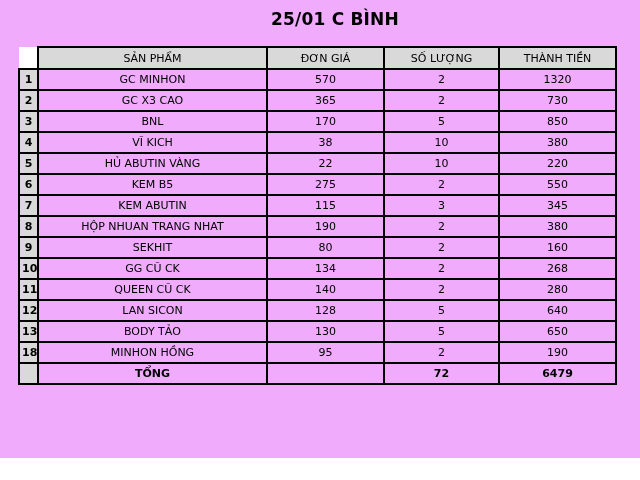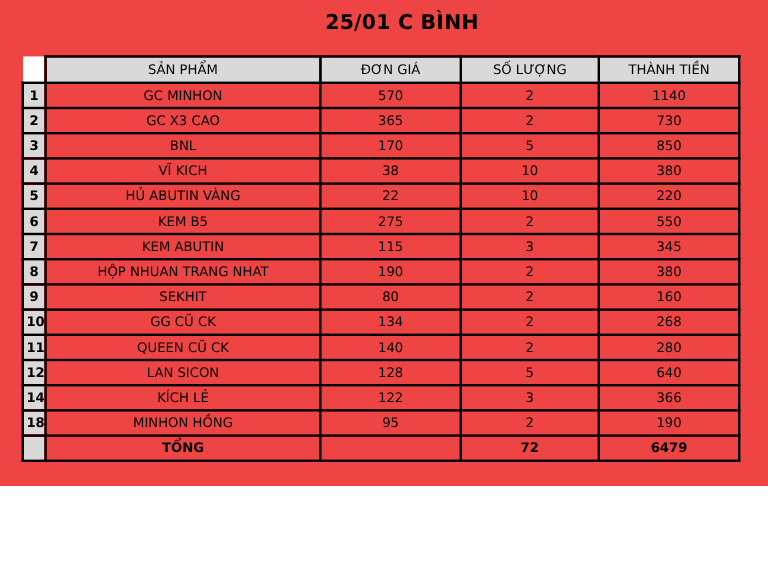--- a/index.html
+++ b/index.html
@@ -8,22 +8,22 @@
     background: #ffffff;
     width: 640px;
     height: 480px;
     font-family: "DejaVu Sans", "Liberation Sans", sans-serif;
     color: #000000;
     overflow: hidden;
   }
   .page {
     position: relative;
     width: 640px;
-    height: 405px;
-    background: #ef4444;
+    height: 458px;
+    background: #f0abfc;
   }
   .title {
     position: absolute;
     top: 9px;
     left: 30px;
     width: 610px;
     text-align: center;
     font-size: 17px;
     font-weight: bold;
     letter-spacing: 0.2px;
@@ -88,21 +88,21 @@
         <th>SỐ LƯỢNG</th>
         <th>THÀNH TIỀN</th>
       </tr>
     </thead>
     <tbody id="table-body">
         <tr>
           <td class="rowlabel">1</td>
           <td>GC MINHON</td>
           <td>570</td>
           <td>2</td>
-          <td>1140</td>
+          <td>1320</td>
         </tr>
         <tr>
           <td class="rowlabel">2</td>
           <td>GC X3 CAO</td>
           <td>365</td>
           <td>2</td>
           <td>730</td>
         </tr>
         <tr>
           <td class="rowlabel">3</td>
@@ -168,25 +168,25 @@
           <td>280</td>
         </tr>
         <tr>
           <td class="rowlabel">12</td>
           <td>LAN SICON</td>
           <td>128</td>
           <td>5</td>
           <td>640</td>
         </tr>
         <tr>
-          <td class="rowlabel">14</td>
-          <td>KÍCH LẺ</td>
-          <td>122</td>
-          <td>3</td>
-          <td>366</td>
+          <td class="rowlabel">13</td>
+          <td>BODY TẢO</td>
+          <td>130</td>
+          <td>5</td>
+          <td>650</td>
         </tr>
         <tr>
           <td class="rowlabel">18</td>
           <td>MINHON HỒNG</td>
           <td>95</td>
           <td>2</td>
           <td>190</td>
         </tr>
       </tbody>
     <tfoot>

